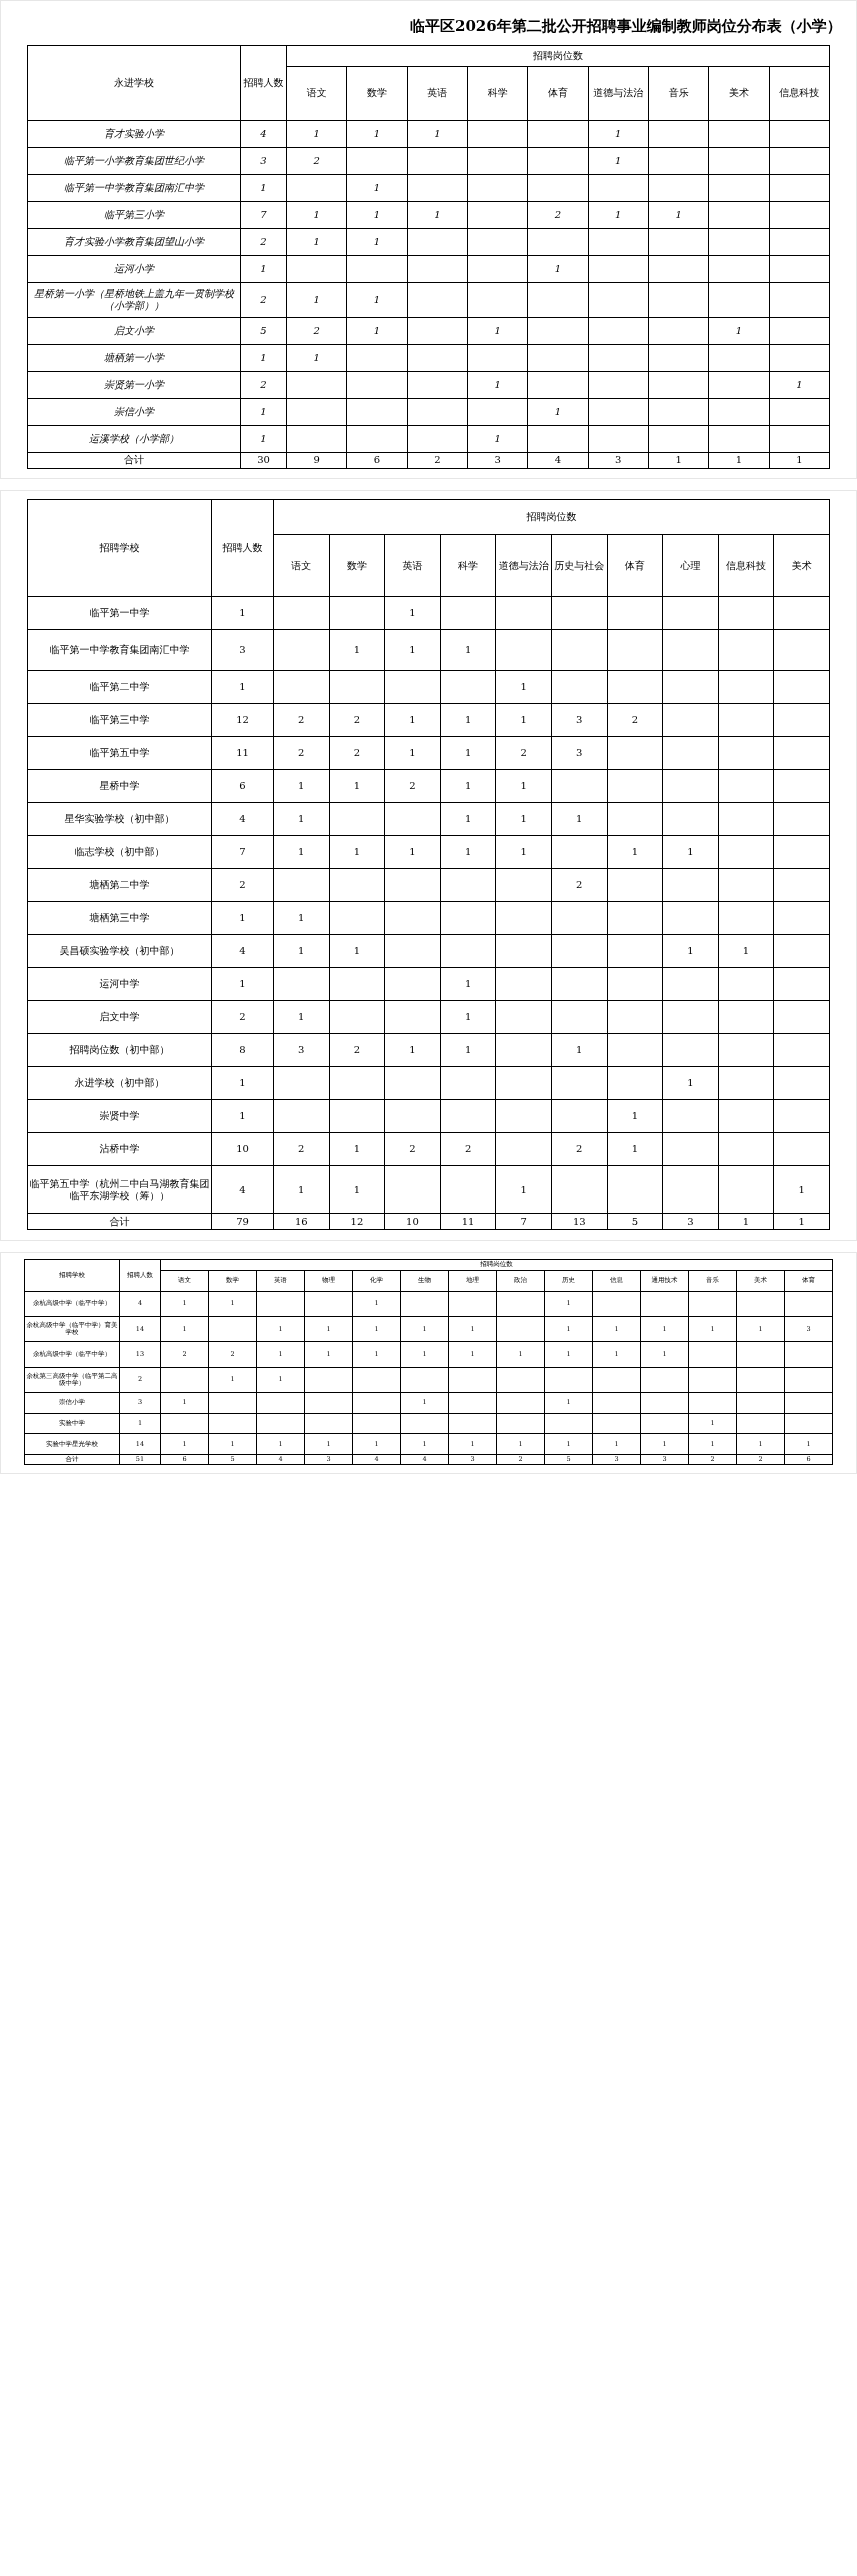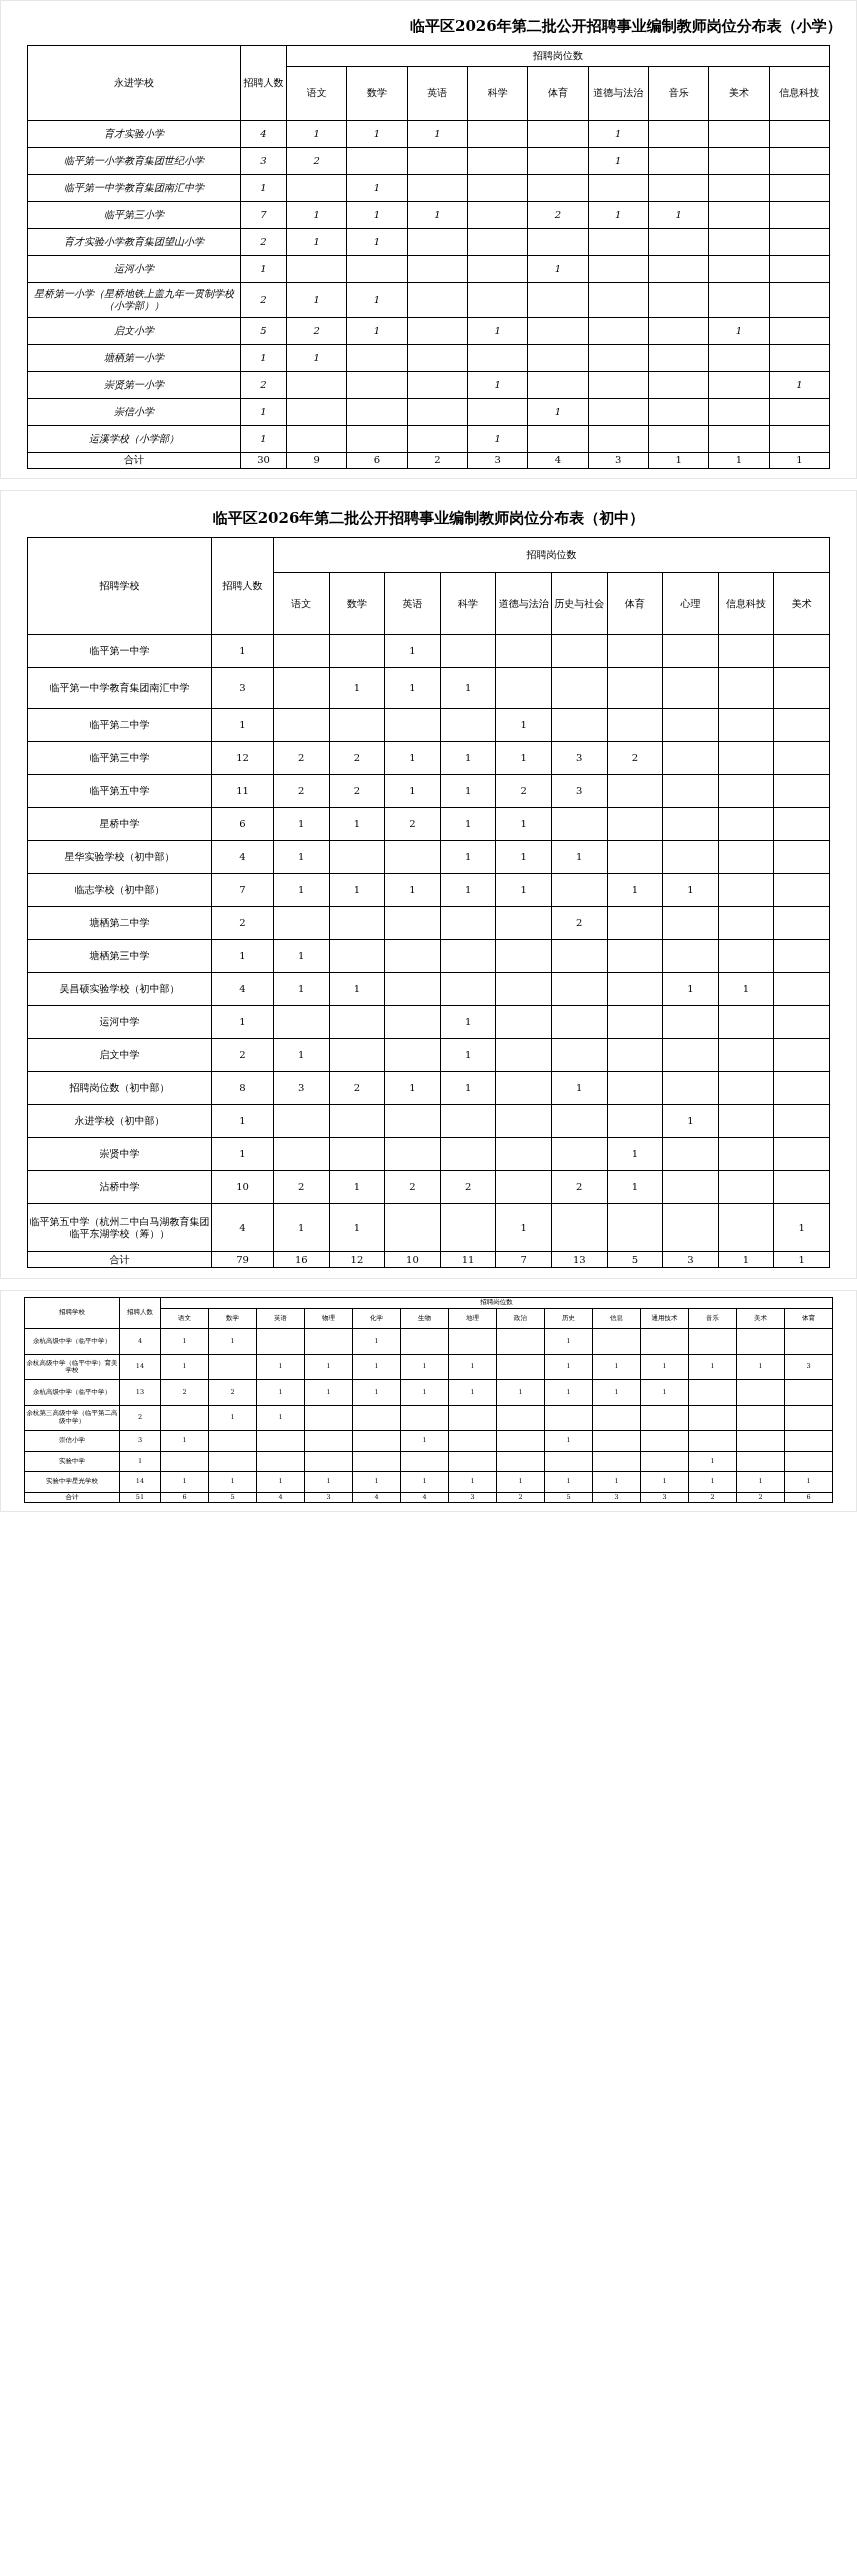--- a/index.html
+++ b/index.html
@@ -292,21 +292,20 @@
             <td>3</td>
             <td>1</td>
             <td>1</td>
             <td>1</td>
           </tr>
         </tfoot>
     </table>
   </div>
 
   <div class="block" id="t2-wrap">
-    <div class="tbl-title">临平区2026年第二批公开招聘事业编制教师岗位分布表（初中）</div>
     <table class="grid" id="t2">
       <colgroup id="t2-cols">
           <col class="c-school">
           <col class="c-num">
           <col class="c-sub">
           <col class="c-sub">
           <col class="c-sub">
           <col class="c-sub">
           <col class="c-sub">
           <col class="c-sub">

